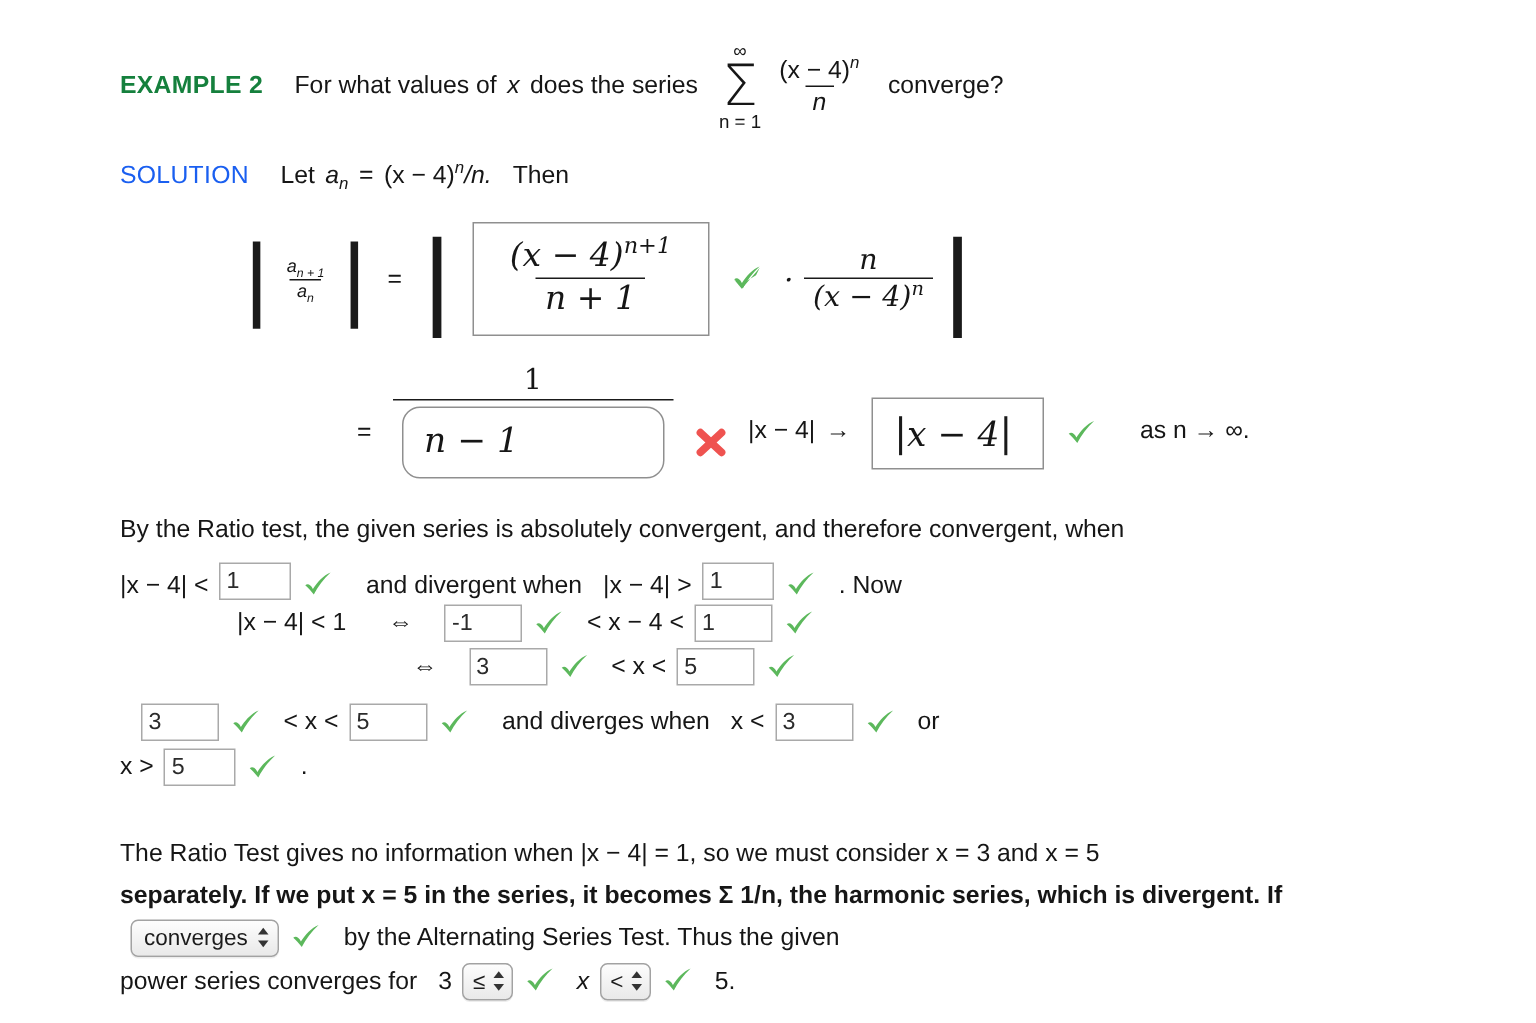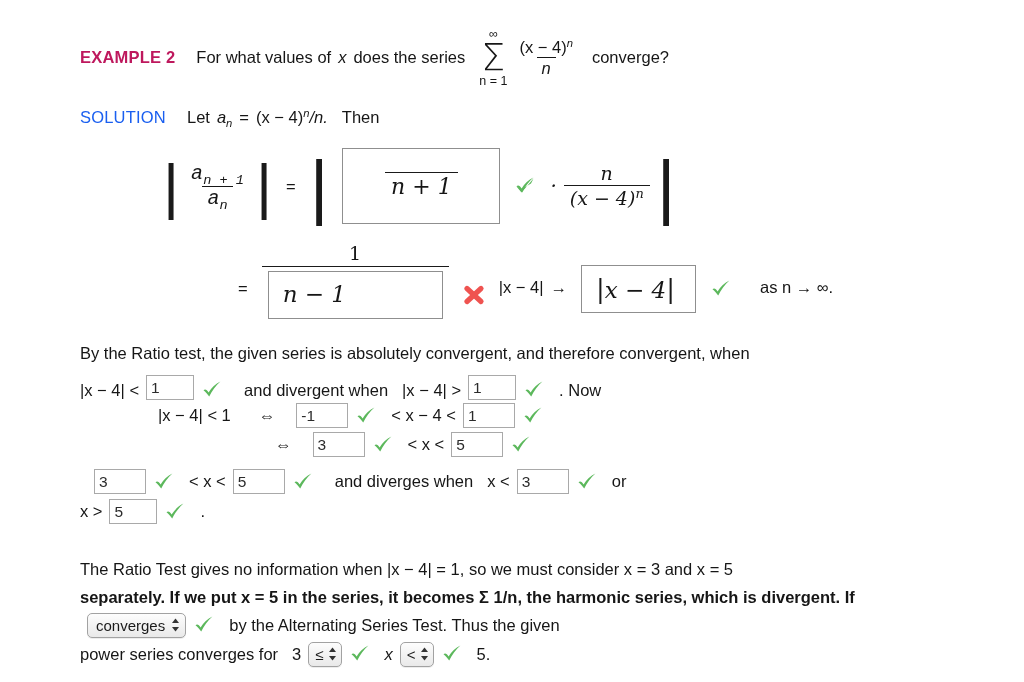--- a/index.html
+++ b/index.html
@@ -18,21 +18,21 @@
   }
   .page {
     position: relative;
     width: 1024px;
     height: 682px;
   }
 
   
   .it { font-style: italic; }
   .blue {
-    color: #be185d;
+    color: #15803d;
     font-weight: bold;
     letter-spacing: .2px;
   }
   .blue-plain {
     color: #1a5ff0;
     font-weight: normal;
     letter-spacing: .2px;
   }
   .row {
     display: flex;
@@ -232,37 +232,38 @@
     <span class="sp"></span>
     <span><span>(x − 4)</span><sup class="ex it">n</sup><span class="it">/n.</span></span>
     <span class="sp"></span>
       <span class="sp"></span>
     <span>Then</span>
   </div>
 
   <div class="abs row" id="eq-row-1">
     <span class="bar" style="font-size:62px;">|</span>
     <span class="sp"></span>
-    <span class="sans-frac" style="font-size:20px;font-family:Liberation Mono, monospace;">
+    <span class="sans-frac" style="font-size:12px;">
       <span class="num it"><span>a</span><sub class="ix">n + 1</sub></span>
       <span class="den it"><span>a</span><sub class="ix">n</sub></span>
     </span>
     <span class="sp"></span>
     <span class="bar" style="font-size:62px;">|</span>
     <span class="sp"></span>
       <span class="sp"></span>
     <span>=</span>
     <span class="sp"></span>
       <span class="sp"></span>
     <span class="bar" style="font-size:72px;">|</span>
     <span class="sp"></span>
       <span class="sp"></span>
 
     <span class="mathbox" style="width:158px;height:76px;">
       <span class="frac m" style="font-size:22px;">
+        <span class="num"><span>(x − 4)</span><sup class="ex">n+1</sup></span>
         <span class="den">n + 1</span>
       </span>
     </span>
     <span class="sp"></span>
       <span class="sp"></span>
     <span class="check">
       <svg width="22" height="20" viewBox="0 0 22 20">
           <path d="M2.5 10.5 L7.5 16.5 L19.5 2.5 L17 7.5 L7.8 13.2 Z" fill="#5cb85c"></path>
           <path d="M2.5 10.2 C4 8.8 6 9.5 7.6 12.6 C10.5 8 14.6 3.6 19.4 1.6 C14.8 5.8 10.8 11.2 8.2 16.4 C6.4 14 4.4 11.8 2.5 10.2 Z" fill="#5cb85c"></path>
         </svg>
@@ -281,21 +282,21 @@
 
   <div class="abs" id="eq-row-2">
     <div class="row" style="align-items:flex-start;">
       <span style="line-height:90px;">=</span>
       <span class="sp"></span>
         <span class="sp"></span>
 
       <span class="frac" style="font-size:19px;">
         <span class="num mr" style="padding-bottom:2px;">1</span>
         <span class="den" style="border-top:1.4px solid #1a1a1a;padding-top:4px;">
-          <span class="mathbox" style="width:175px;height:48px;justify-content:flex-start;padding-left:14px;">
+          <span class="mathbox" style="width:175px;height:48px;justify-content:flex-start;padding-left:14px;border-radius:12px;">
             <span class="m" style="font-size:23px;">n − 1</span>
           </span>
         </span>
       </span>
 
       <span class="sp"></span>
         <span class="sp"></span>
       <span class="cross" style="margin-top:41px;">
         <svg width="22" height="22" viewBox="0 0 22 22">
           <g stroke="#ef5350" stroke-width="5.2" stroke-linecap="round">

